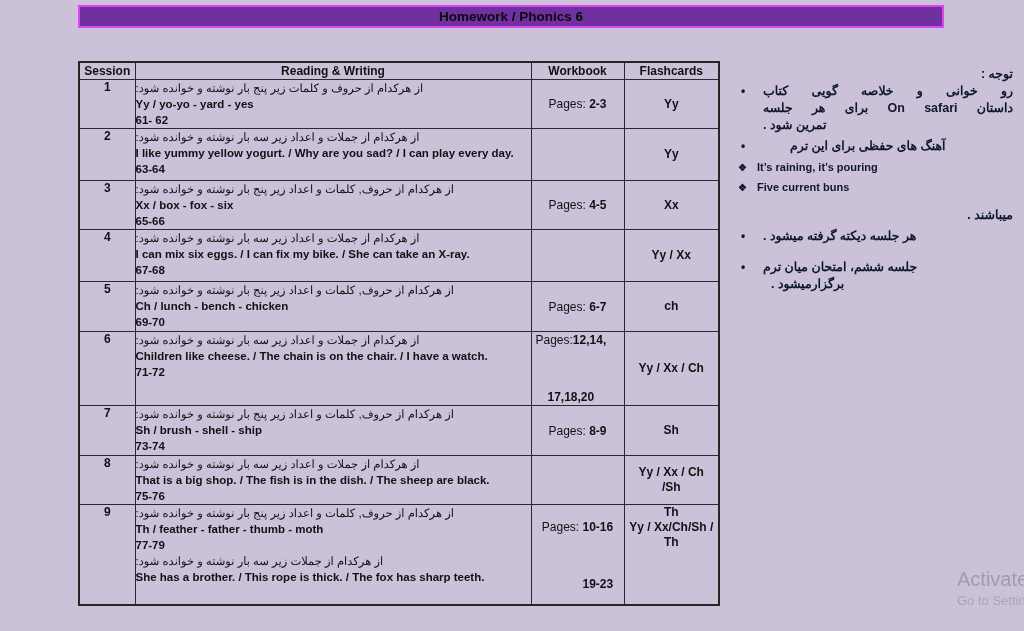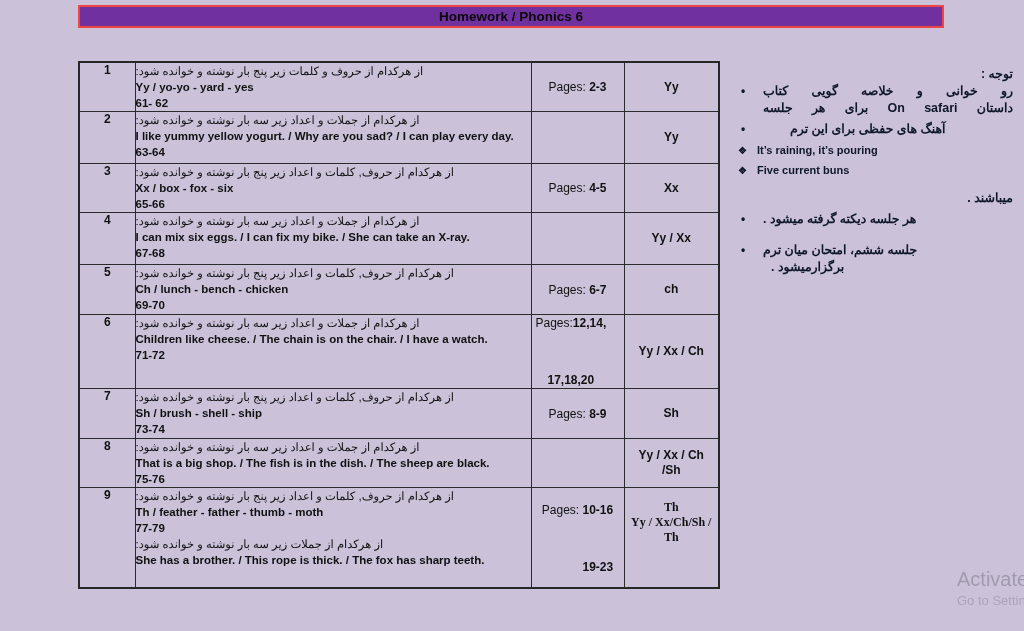--- a/index.html
+++ b/index.html
@@ -5,21 +5,21 @@
   html,body{margin:0;padding:0;}
   body{
     width:1024px;height:631px;position:relative;overflow:hidden;
     background:#cbc2da;
     font-family:"Liberation Sans",sans-serif;
     color:#111;
   }
   
   .titlebar{
     position:absolute;left:78px;top:5px;width:862px;height:19px;
-    background:#7030a0;border:2px solid #ef4444;
+    background:#7030a0;border:2px solid #d946ef;
     display:flex;align-items:center;justify-content:center;
     font-weight:bold;font-size:13.5px;color:#0a0a0a;
   }
   
   table.hw{
     position:absolute;left:78px;top:61px;width:640px;
     border-collapse:collapse;table-layout:fixed;
     border:2px solid #262626;
   }
   .hw th,.hw td{border:1px solid #2a2a2a;padding:0;overflow:hidden;}
@@ -31,21 +31,21 @@
   .range{font-weight:bold;line-height:16px;}
   .wb-cell{text-align:center;font-size:12px;vertical-align:middle;}
   .wb-block{display:inline-block;line-height:16px;}
   .wb-l1{white-space:nowrap;}
   .wb-l2{display:block;font-weight:bold;margin-top:41px;}
   td.wb-left{text-align:left;padding-left:4px;}
   td.wb-left .wb-block{text-align:center;}
   td.wb-r9{vertical-align:top;padding-top:14px;}
   td.wb-r9 .wb-block{text-align:right;}
   .fc-cell{text-align:center;font-weight:bold;font-size:12px;line-height:15px;vertical-align:middle;}
-  td.fc-r9{vertical-align:top;padding-top:12px;font-family:Liberation Serif, serif;}
+  td.fc-r9{vertical-align:top;}
   .fc-line{display:block;}
   
   .notes{
     position:absolute;left:735px;top:66px;width:278px;
     font-size:12.5px;font-weight:bold;color:#0f172a;
   }
   .n-line{position:relative;line-height:17px;}
   .rtl{direction:rtl;}
   .right{text-align:right;}
   .fill{direction:rtl;text-align:justify;text-align-last:justify;padding-left:28px;}
@@ -68,20 +68,26 @@
 </div>
 
 <table class="hw">
   <colgroup>
       <col style="width:56px">
       <col style="width:396px">
       <col style="width:93px">
       <col style="width:95px">
     </colgroup>
   <tbody>
+      <tr>
+    <th>Session</th>
+    <th>Reading &amp; Writing</th>
+    <th>Workbook</th>
+    <th>Flashcards</th>
+  </tr>
 
   <tr style="height:49px">
     <td class="session-cell">1</td>
     <td class="rw-cell">
       <div class="instr">از هرکدام از حروف و کلمات زیر پنج بار نوشته  و خوانده شود:</div>
       <div class="eng">Yy / yo-yo - yard - yes</div>
       <div class="range">61- 62</div>
     </td>
     <td class="wb-cell"><div class="wb-block"><span class="wb-l1"><span>Pages:</span><b> 2-3</b></span></div></td>
     <td class="fc-cell">
@@ -200,20 +206,21 @@
 </tbody>
   </table>
 
 <div class="notes">
   <div class="n-line rtl right">توجه :</div>
   <div class="n-line">
     <span class="bullet">•</span>
     <div class="fill">رو خوانی و خلاصه گویی کتاب</div>
   </div>
   <div class="n-line fill">داستان On safari برای هر جلسه</div>
+  <div class="n-line left-ind">تمرین شود .</div>
   <div class="n-line mt4">
     <span class="bullet">•</span>
     <div class="left-ind ind55">آهنگ های حفظی برای این ترم</div>
   </div>
   <div class="n-line song mt4">
     <span class="dia">❖</span>
     <span>It’s raining, it’s pouring</span>
   </div>
   <div class="n-line song mt4">
     <span class="dia">❖</span>

